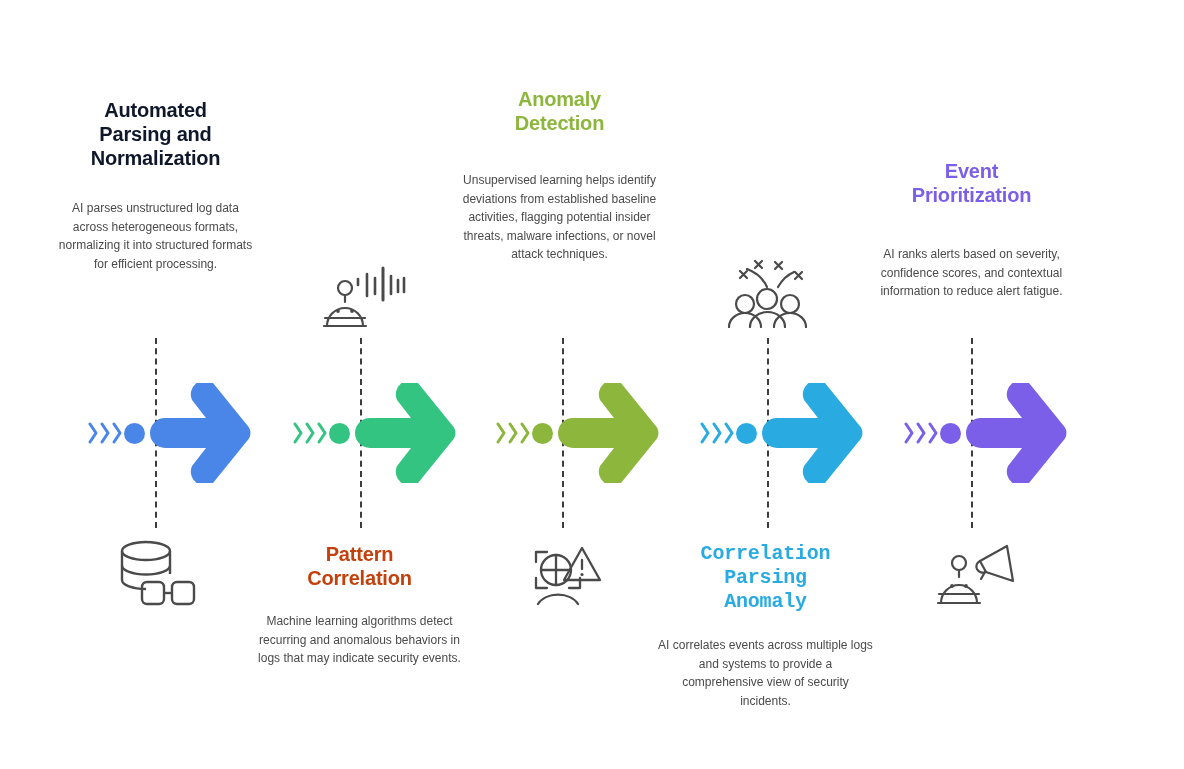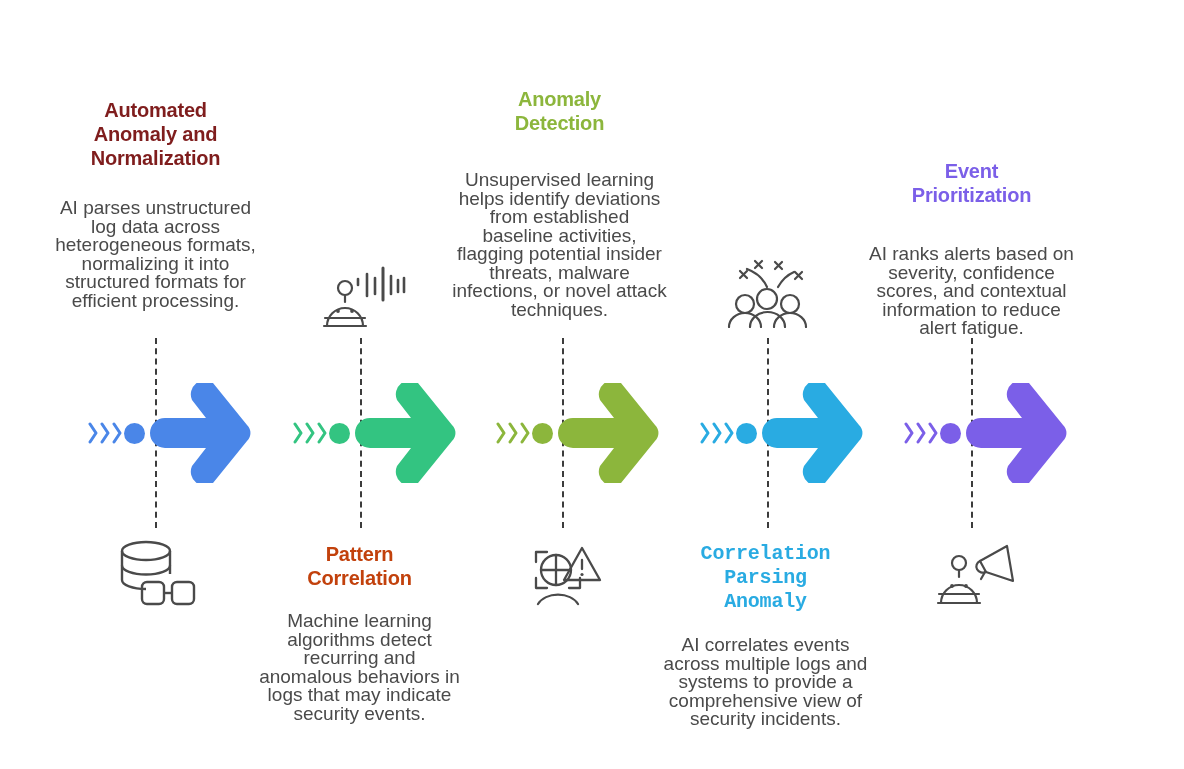--- a/index.html
+++ b/index.html
@@ -47,21 +47,21 @@
     font-size: 20px;
     line-height: 24px;
     letter-spacing: -0.2px;
   }
 
   
   .body {
     position: absolute;
     width: 205px;
     text-align: center;
-    font-size: 19px;
+    font-size: 12px;
     line-height: 18.5px;
     color: #4a4a4a;
   }
   .body.wide {
     width: 215px;
   }
 
   
   .arrow-group {
     position: absolute;
@@ -96,23 +96,23 @@
     position: absolute;
   }
 </style>
 </head>
 <body>
 
 <div id="canvas">
 
   <div class="stage" style="left:53px;">
 
-    <div class="title" style="top:98px; color:#7f1d1d;">
+    <div class="title" style="top:98px; color:#0f172a;">
       <div>Automated</div>
-      <div>Anomaly and</div>
+      <div>Parsing and</div>
       <div>Normalization</div>
     </div>
 
     <div class="body" style="top:199px;">AI parses unstructured log data across heterogeneous formats, normalizing it into structured formats for efficient processing.</div>
 
     <div class="line-icon" style="left:62px; top:538px;">
       <svg width="82" height="72" viewBox="0 0 82 72" fill="none" stroke="#4a4a4a" stroke-width="2.4">
         <ellipse cx="31" cy="13" rx="24" ry="9"></ellipse>
         <path d="M7 13 V42 c0 5 10.7 9 24 9"></path>
         <path d="M55 13 V36"></path>

